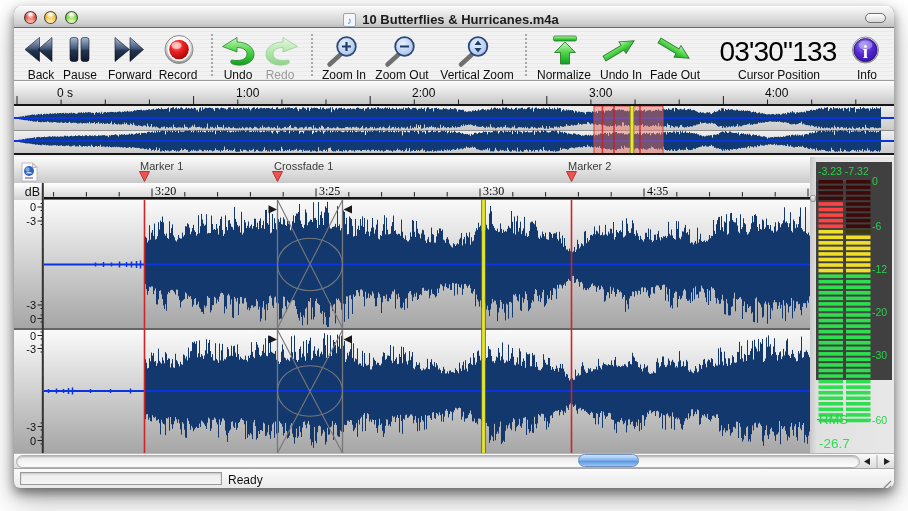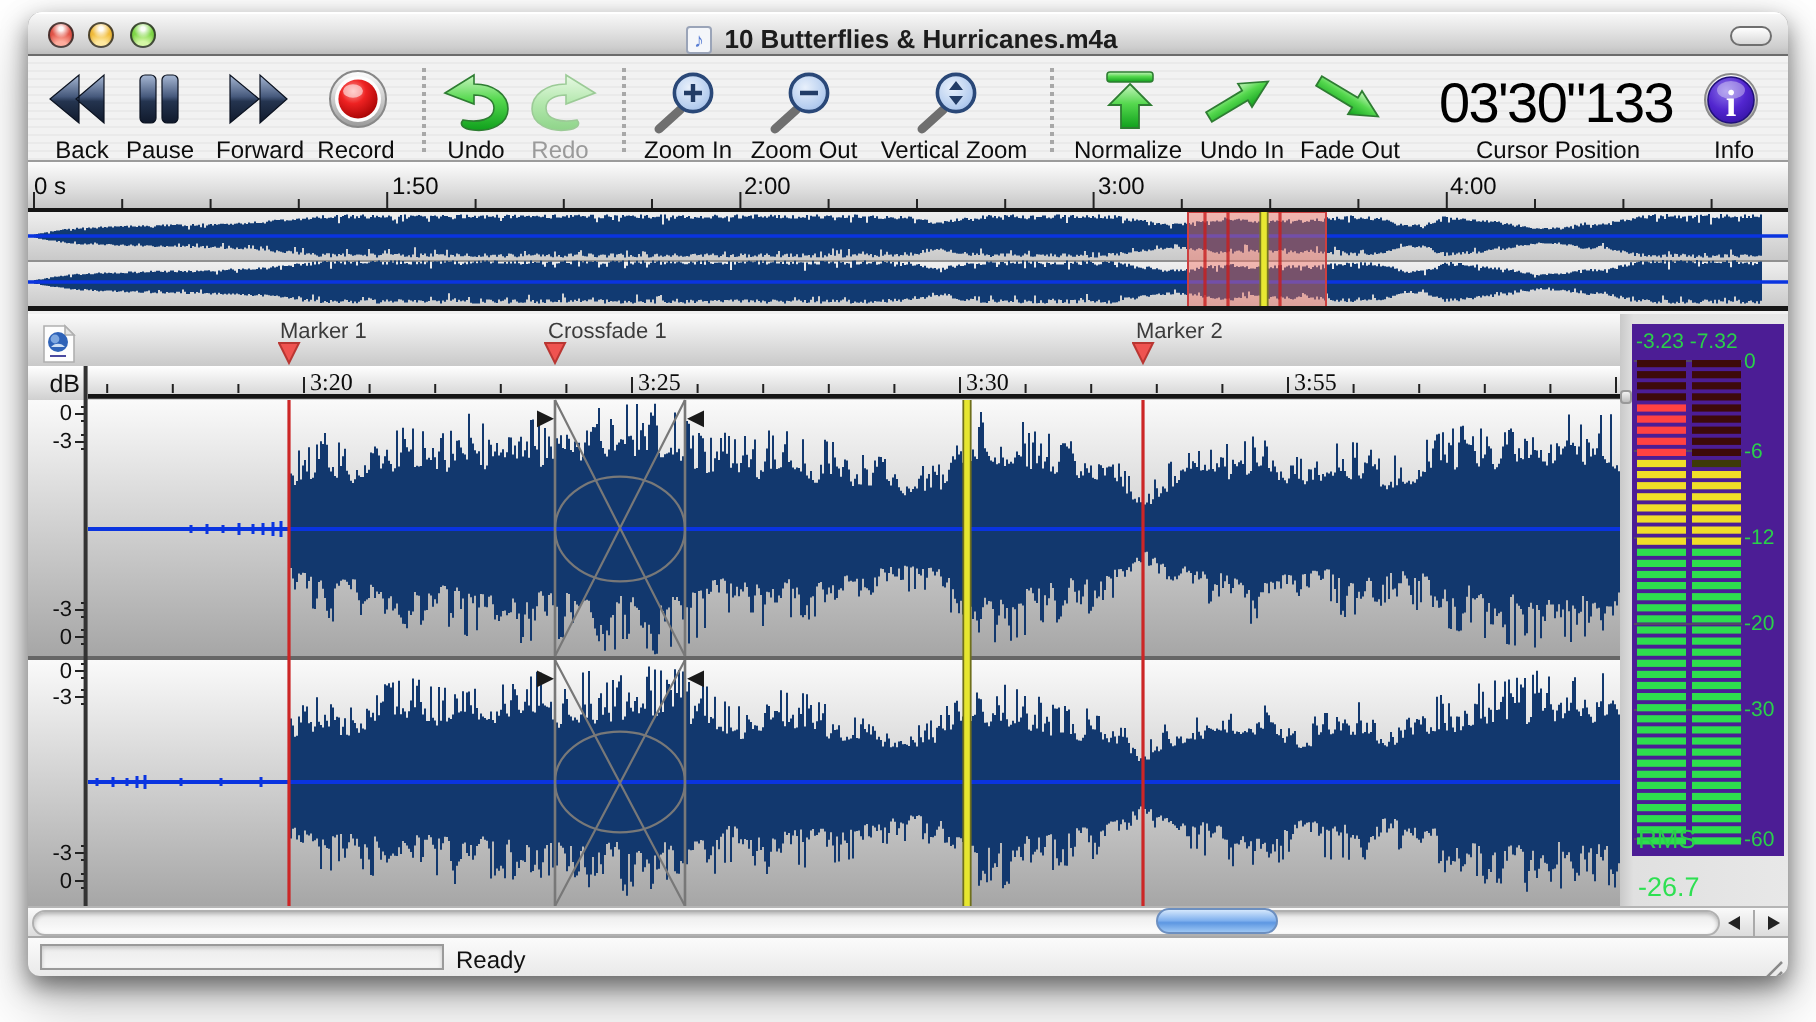--- a/index.html
+++ b/index.html
@@ -15,35 +15,35 @@
 #pill { position:absolute; right:8px; top:7px; width:21px; height:10px; border-radius:5px; border:1.5px solid #6f6f6f; background:linear-gradient(#fff,#d8d8d8); }
 #toolbar { left:0; top:22px; width:100%; height:53px;
   background:repeating-linear-gradient(180deg,#f2f2f2 0 3px,#eaeaea 3px 4px);
   border-bottom:1px solid #9c9c9c; }
 .tsep { position:absolute; top:6px; height:42px; width:0; border-left:2px dotted #a8a8a8; }
 .tlab { position:absolute; top:40px; font-size:12px; color:#0d0d0d; text-align:center; transform:translateX(-50%); white-space:nowrap; }
 .tlab.dis { color:#9a9a9a; }
 #curpos { position:absolute; left:685px; top:8px; width:158px; text-align:center; font-size:28px; color:#000; letter-spacing:-0.8px; }
 #ovruler { left:0; top:75px; width:100%; height:25px;
   background:linear-gradient(#fdfdfd,#dedede 60%,#c6c6c6); border-bottom:2px solid #151515; }
-.rlab { position:absolute; font-size:12px; color:#0a0a0a; }
+.rlab { position:absolute; font-size:12px; color:#0a0a0a;margin-left:40px; }
 #ovwave { left:0; top:100px; width:100%; height:49px; }
 #ovstrip1 { left:0; top:0; width:100%; height:23.5px; background:linear-gradient(#efefef,#c9c9c9); }
 #ovstrip2 { left:0; top:24.5px; width:100%; height:23px; background:linear-gradient(#efefef,#c9c9c9); }
 #ovdiv { left:0; top:23.5px; width:100%; height:1px; background:#909090; }
 #ovbot { left:0; top:147px; width:100%; height:4px; background:linear-gradient(#161616 0 62%, #f2f2f2 62%); }
 #mainarea { left:0; top:151px; width:100%; height:296px; background:#d6d6d6; }
 #markerstrip { left:0; top:0; width:796px; height:26px; background:linear-gradient(#fbfbfb,#c9c9c9); }
 .marklab { position:absolute; top:3px; font-size:11px; color:#3c3c3c; white-space:nowrap; }
 #mruler { left:30px; top:26px; width:766px; height:17px; background:linear-gradient(#fff,#d0d0d0); }
 #dbcell { left:0; top:26px; width:30px; height:17px; background:linear-gradient(#fff,#d0d0d0); font-size:12.5px; color:#111; text-align:right; padding-right:4px; padding-top:2px; }
 .mlab { position:absolute; font-size:12px; color:#0a0a0a;font-family:Liberation Serif, serif; }
 .slab { position:absolute; left:0; width:22px; text-align:right; font-size:11px; color:#111; }
 #gapcol { left:796px; top:0; width:84px; height:296px; background:linear-gradient(90deg,#c9c9c9,#e0e0e0 8%,#e8e8e8); }
-#meter { left:802px; top:5px; width:76px; height:266px; background:#4c1d95; }
+#meter { left:802px; top:5px; width:76px; height:218px; background:#404040; }
 .mglab { position:absolute; font-size:10.5px; color:#2ad04a; }
 #mtop { position:absolute; left:2px; top:3px; font-size:10.5px; color:#2ad04a; white-space:nowrap; }
 #rms { position:absolute; left:3px; top:250px; font-size:13px; color:#2ad04a; }
 #rmsval { position:absolute; left:3px; top:274px; font-size:13.5px; color:#2ee052; }
 #scrollrow { left:0; top:447px; width:100%; height:15px; background:linear-gradient(#fafafa,#dcdcdc); border-top:1px solid #b5b5b5; }
 #strack { position:absolute; left:2px; top:1px; width:844px; height:13px; border-radius:6.5px; background:linear-gradient(#eaeaea,#fdfdfd); box-shadow:inset 0 1px 2px rgba(0,0,0,.25); border:1px solid #b0b0b0; }
 #sthumb { position:absolute; left:564px; top:0px; width:61px; height:13px; border-radius:6.5px;
   background:linear-gradient(#d4e7fc,#7fb0ee 48%,#5d97e2 58%,#9cc6f4); border:1px solid #6c8fc0; }
 #statusbar { left:0; top:462px; width:100%; height:28px; background:linear-gradient(#fbfbfb,#e2e2e2); border-top:1px solid #a8a8a8; }
 #progress { position:absolute; left:6px; top:2.5px; width:202px; height:13px; border:1px solid #9a9a9a; background:linear-gradient(#ececec,#f6f6f6); box-shadow:inset 0 1px 2px rgba(0,0,0,.18); }
@@ -158,21 +158,21 @@
       <div class="tlab " style="left:661px">Fade Out</div>
       <div class="tlab " style="left:765px">Cursor Position</div>
       <div class="tlab " style="left:853px">Info</div>
     <div id="curpos">03'30"133</div>
   </div>
   <div class="abs" id="ovruler">
       <svg class="abs" style="left:0;top:0" width="880" height="23">
         <path d="M3.0 15.0V23M47.1 18.5V23M91.3 18.5V23M135.4 18.5V23M179.6 15.0V23M223.8 18.5V23M267.9 18.5V23M312.0 18.5V23M356.2 15.0V23M400.3 18.5V23M444.5 18.5V23M488.6 18.5V23M532.8 15.0V23M576.9 18.5V23M621.1 18.5V23M665.2 18.5V23M709.4 15.0V23M753.5 18.5V23M797.7 18.5V23M841.8 18.5V23" stroke="#222" stroke-width="1" fill="none"></path>
       </svg>
       <div class="rlab" style="left:3px;top:5px">0 s</div>
-      <div class="rlab" style="left:182px;top:5px">1:50</div>
+      <div class="rlab" style="left:182px;top:5px">1:00</div>
       <div class="rlab" style="left:358px;top:5px">2:00</div>
       <div class="rlab" style="left:535px;top:5px">3:00</div>
       <div class="rlab" style="left:711px;top:5px">4:00</div>
     </div>
   <div class="abs" id="ovwave">
     <div class="abs" id="ovstrip1"></div>
     <div class="abs" id="ovstrip2"></div>
     <div class="abs" id="ovdiv"></div>
     <svg class="abs" style="left:0;top:0" width="880" height="49" viewBox="14 106 880 49">
       <path d="M17.5 117.2V118.8M18.5 117.0V119.0M19.5 116.7V119.4M20.5 116.6V119.4M21.5 116.6V119.7M22.5 116.3V119.8M23.5 116.1V120.0M24.5 116.7V120.2M25.5 115.6V120.2M26.5 115.8V120.3M27.5 115.5V120.3M28.5 115.3V120.9M29.5 115.3V120.5M30.5 115.0V121.2M31.5 114.8V120.8M32.5 114.5V121.3M33.5 114.8V121.6M34.5 114.4V121.5M35.5 115.4V121.7M36.5 114.5V121.7M37.5 114.7V120.7M38.5 113.9V122.1M39.5 114.4V122.0M40.5 114.3V122.2M41.5 113.8V122.2M42.5 115.1V121.7M43.5 114.0V122.2M44.5 113.7V122.1M45.5 114.3V121.8M46.5 113.7V122.2M47.5 113.9V121.3M48.5 114.2V121.8M49.5 113.6V122.4M50.5 113.3V122.2M51.5 113.9V122.3M52.5 113.5V122.6M53.5 113.8V122.1M54.5 113.3V122.0M55.5 113.3V122.1M56.5 113.8V122.4M57.5 113.1V122.7M58.5 113.3V122.6M59.5 113.2V122.9M60.5 113.0V122.4M61.5 113.4V122.3M62.5 113.0V122.8M63.5 112.9V123.0M64.5 113.7V122.7M65.5 112.8V122.3M66.5 113.3V122.8M67.5 113.2V123.1M68.5 113.5V122.7M69.5 112.9V121.8M70.5 113.3V122.7M71.5 112.6V123.2M72.5 113.3V122.9M73.5 112.9V122.6M74.5 113.1V122.8M75.5 113.6V122.7M76.5 113.9V123.1M77.5 113.3V123.5M78.5 112.6V123.4M79.5 112.6V123.3M80.5 112.7V122.7M81.5 112.3V123.3M82.5 113.1V123.5M83.5 112.3V123.0M84.5 113.1V123.2M85.5 112.2V123.2M86.5 112.5V123.3M87.5 112.5V122.8M88.5 112.1V123.4M89.5 112.3V121.8M90.5 112.3V123.5M91.5 113.1V122.9M92.5 112.7V123.2M93.5 113.0V123.0M94.5 114.7V122.1M95.5 112.8V124.0M96.5 112.0V123.0M97.5 112.9V123.4M98.5 112.7V121.8M99.5 112.4V123.7M100.5 113.6V123.3M101.5 111.8V123.0M102.5 113.9V124.1M103.5 112.7V122.9M104.5 112.2V124.0M105.5 112.0V123.7M106.5 112.8V123.5M107.5 112.0V123.2M108.5 112.4V123.9M109.5 112.1V123.9M110.5 111.9V123.2M111.5 111.9V121.5M112.5 112.0V124.5M113.5 111.9V124.3M114.5 112.4V122.9M115.5 111.9V123.9M116.5 112.4V124.3M117.5 111.9V124.6M118.5 111.7V123.7M119.5 111.4V124.5M120.5 111.8V124.4M121.5 112.3V124.6M122.5 111.6V123.8M123.5 112.0V124.3M124.5 111.2V122.5M125.5 111.6V124.2M126.5 111.6V122.8M127.5 110.8V124.5M128.5 111.5V124.7M129.5 111.5V125.2M130.5 111.5V123.3M131.5 111.2V124.2M132.5 111.7V125.2M133.5 110.9V122.9M134.5 110.2V124.8M135.5 110.7V125.6M136.5 110.3V125.7M137.5 109.9V126.2M138.5 110.0V125.1M139.5 110.0V125.6M140.5 109.8V125.9M141.5 109.7V126.2M142.5 110.6V126.5M143.5 110.1V125.6M144.5 110.3V125.4M145.5 110.3V125.6M146.5 109.7V126.7M147.5 110.0V123.5M148.5 109.4V125.9M149.5 109.3V127.2M150.5 110.1V126.3M151.5 109.4V124.0M152.5 109.4V127.4M153.5 108.7V126.7M154.5 109.8V126.6M155.5 109.5V127.3M156.5 108.7V126.5M157.5 108.9V127.3M158.5 108.2V127.8M159.5 108.9V128.4M160.5 109.2V128.3M161.5 107.6V126.9M162.5 109.0V127.4M163.5 109.2V126.6M164.5 108.9V126.6M165.5 108.8V128.6M166.5 109.0V126.9M167.5 108.3V127.3M168.5 107.5V128.1M169.5 111.6V127.0M170.5 108.5V127.5M171.5 108.0V126.8M172.5 107.5V128.3M173.5 107.2V124.5M174.5 109.1V127.0M175.5 108.2V127.3M176.5 107.5V127.9M177.5 109.2V127.6M178.5 108.1V127.3M179.5 109.0V127.3M180.5 107.7V127.4M181.5 107.3V127.7M182.5 108.2V127.4M183.5 109.3V128.1M184.5 109.2V124.5M185.5 108.5V126.8M186.5 107.5V126.8M187.5 108.8V127.4M188.5 107.9V128.7M189.5 108.5V127.6M190.5 108.8V127.5M191.5 107.8V126.7M192.5 108.7V125.3M193.5 108.6V126.7M194.5 107.7V124.5M195.5 108.3V127.1M196.5 110.3V127.4M197.5 109.7V127.0M198.5 111.7V127.0M199.5 108.4V126.7M200.5 107.5V127.7M201.5 110.7V127.2M202.5 107.3V128.4M203.5 109.4V128.3M204.5 108.6V127.6M205.5 107.7V128.6M206.5 107.9V127.3M207.5 108.1V123.6M208.5 107.9V128.5M209.5 107.5V128.7M210.5 107.9V126.7M211.5 108.2V127.5M212.5 108.1V126.7M213.5 109.3V128.1M214.5 110.9V128.4M215.5 107.9V126.8M216.5 108.0V128.2M217.5 107.7V124.9M218.5 108.3V127.0M219.5 109.3V127.2M220.5 108.2V127.1M221.5 107.5V127.1M222.5 108.0V127.8M223.5 108.0V124.9M224.5 108.5V128.6M225.5 108.6V127.4M226.5 109.6V127.5M227.5 109.2V128.2M228.5 107.5V126.8M229.5 107.5V127.1M230.5 107.3V128.1M231.5 109.1V128.1M232.5 109.1V127.7M233.5 107.4V126.8M234.5 108.5V128.0M235.5 108.8V128.2M236.5 108.5V128.4M237.5 107.9V128.2M238.5 109.0V128.5M239.5 108.3V127.6M240.5 107.9V128.4M241.5 107.8V128.2M242.5 109.3V126.7M243.5 107.6V127.8M244.5 108.4V128.6M245.5 108.4V127.6M246.5 108.1V127.4M247.5 108.8V127.4M248.5 107.4V128.4M249.5 108.9V127.4M250.5 110.5V127.1M251.5 109.0V128.1M252.5 108.0V128.8M253.5 107.4V128.0M254.5 107.5V126.7M255.5 109.1V126.9M256.5 108.0V127.3M257.5 107.4V128.2M258.5 108.9V128.6M259.5 108.5V128.3M260.5 107.8V126.9M261.5 107.8V128.1M262.5 108.4V125.5M263.5 108.0V127.6M264.5 107.9V127.1M265.5 108.6V127.8M266.5 108.0V127.6M267.5 108.1V127.4M268.5 107.9V126.7M269.5 108.3V127.2M270.5 108.6V128.3M271.5 108.4V127.3M272.5 107.4V128.1M273.5 109.0V127.5M274.5 109.0V127.1M275.5 109.3V128.2M276.5 107.5V128.6M277.5 107.2V125.7M278.5 108.8V128.2M279.5 108.8V127.5M280.5 108.9V128.5M281.5 108.1V128.8M282.5 108.3V127.9M283.5 107.6V128.2M284.5 108.9V126.9M285.5 107.5V126.8M286.5 108.4V128.1M287.5 107.6V127.4M288.5 107.6V127.3M289.5 107.4V126.0M290.5 108.3V125.1M291.5 108.0V127.9M292.5 108.1V128.1M293.5 108.9V128.2M294.5 108.3V126.7M295.5 107.4V126.8M296.5 107.4V127.2M297.5 109.3V128.5M298.5 111.1V128.6M299.5 108.7V127.8M300.5 109.1V127.4M301.5 109.1V127.2M302.5 107.6V127.4M303.5 107.3V128.7M304.5 108.2V127.7M305.5 108.5V126.7M306.5 110.0V126.7M307.5 107.6V128.6M308.5 107.7V127.3M309.5 110.8V127.0M310.5 108.9V126.8M311.5 107.5V127.4M312.5 108.3V128.7M313.5 107.9V125.3M314.5 107.7V128.4M315.5 108.0V127.5M316.5 107.8V128.3M317.5 108.2V128.5M318.5 108.9V128.6M319.5 109.0V127.0M320.5 107.2V128.2M321.5 109.3V125.6M322.5 107.9V125.9M323.5 107.5V127.1M324.5 108.9V128.7M325.5 109.3V128.6M326.5 108.5V128.3M327.5 108.6V127.1M328.5 108.4V126.9M329.5 108.4V128.3M330.5 107.3V127.8M331.5 112.2V128.4M332.5 107.3V128.1M333.5 109.3V127.4M334.5 110.3V127.8M335.5 108.6V128.4M336.5 107.8V127.6M337.5 109.4V126.7M338.5 108.4V127.6M339.5 107.9V128.2M340.5 108.0V127.9M341.5 107.6V128.4M342.5 109.0V128.2M343.5 108.5V128.0M344.5 108.0V128.2M345.5 109.3V127.2M346.5 109.4V127.0M347.5 108.5V126.9M348.5 108.8V127.6M349.5 108.9V127.5M350.5 108.0V127.2M351.5 109.3V128.4M352.5 108.8V127.1M353.5 108.7V126.8M354.5 108.8V127.6M355.5 109.3V127.4M356.5 108.1V126.7M357.5 107.4V127.6M358.5 107.8V127.6M359.5 108.7V128.6M360.5 108.7V128.0M361.5 109.1V127.2M362.5 108.8V125.8M363.5 108.1V128.5M364.5 110.7V128.6M365.5 108.7V127.5M366.5 108.6V127.1M367.5 107.6V128.5M368.5 107.3V128.4M369.5 109.2V128.1M370.5 109.2V126.8M371.5 107.7V127.5M372.5 108.3V126.9M373.5 108.4V128.7M374.5 108.0V127.2M375.5 107.7V128.5M376.5 109.2V128.3M377.5 107.3V127.8M378.5 107.3V128.2M379.5 108.5V127.3M380.5 108.3V126.8M381.5 108.8V128.4M382.5 108.1V127.5M383.5 108.9V126.7M384.5 108.2V127.5M385.5 107.4V128.2M386.5 108.3V128.3M387.5 107.6V128.4M388.5 109.0V127.1M389.5 107.5V125.5M390.5 109.1V128.6M391.5 108.9V127.7M392.5 107.8V127.1M393.5 108.7V126.9M394.5 109.1V128.5M395.5 109.2V126.8M396.5 107.6V128.4M397.5 109.3V128.1M398.5 109.2V127.1M399.5 108.4V128.6M400.5 108.9V128.6M401.5 108.6V126.8M402.5 108.9V127.7M403.5 107.5V127.7M404.5 109.9V127.5M405.5 107.9V128.7M406.5 108.2V127.6M407.5 108.2V126.7M408.5 107.2V128.6M409.5 108.2V128.6M410.5 109.2V125.7M411.5 109.2V128.7M412.5 108.1V127.6M413.5 107.8V128.3M414.5 108.0V126.8M415.5 107.8V127.5M416.5 108.7V124.3M417.5 110.1V127.9M418.5 108.8V125.1M419.5 108.6V126.9M420.5 108.8V124.8M421.5 107.6V128.7M422.5 109.0V128.6M423.5 108.9V127.8M424.5 107.8V124.5M425.5 111.3V128.2M426.5 108.6V127.3M427.5 107.3V127.1M428.5 107.4V127.7M429.5 108.9V126.8M430.5 109.0V126.9M431.5 108.3V125.7M432.5 108.2V127.2M433.5 111.4V126.8M434.5 108.2V127.6M435.5 108.0V127.0M436.5 107.7V128.6M437.5 109.0V127.5M438.5 108.1V127.9M439.5 109.4V128.4M440.5 109.4V124.7M441.5 109.5V127.9M442.5 109.3V127.3M443.5 108.0V125.9M444.5 108.9V127.4M445.5 108.6V127.3M446.5 108.7V128.2M447.5 109.3V127.2M448.5 109.6V127.0M449.5 109.3V128.1M450.5 108.0V127.5M451.5 109.1V127.6M452.5 108.9V126.1M453.5 109.3V127.2M454.5 108.3V127.9M455.5 108.4V126.3M456.5 109.3V127.8M457.5 111.6V126.9M458.5 109.7V127.0M459.5 109.6V127.2M460.5 109.8V126.5M461.5 110.0V125.0M462.5 109.7V126.2M463.5 109.9V124.4M464.5 111.5V125.9M465.5 111.2V124.6M466.5 111.9V125.2M467.5 111.7V124.9M468.5 111.3V124.5M469.5 111.3V124.9M470.5 111.2V124.3M471.5 111.8V124.8M472.5 110.5V125.2M473.5 110.6V125.9M474.5 110.9V125.8M475.5 109.9V124.9M476.5 111.0V126.4M477.5 110.6V126.4M478.5 109.3V126.8M479.5 110.5V126.9M480.5 110.1V126.9M481.5 109.4V126.8M482.5 108.9V126.0M483.5 109.0V126.8M484.5 110.0V127.6M485.5 109.5V127.9M486.5 110.5V126.4M487.5 109.2V127.5M488.5 109.4V126.8M489.5 109.8V127.5M490.5 109.2V124.3M491.5 107.7V126.8M492.5 109.5V127.7M493.5 108.3V127.3M494.5 107.5V127.5M495.5 107.8V128.5M496.5 108.8V128.0M497.5 108.0V127.2M498.5 109.1V127.2M499.5 108.3V127.8M500.5 108.8V126.8M501.5 109.9V126.8M502.5 107.5V128.2M503.5 107.7V126.8M504.5 108.5V126.8M505.5 107.6V125.1M506.5 107.2V127.7M507.5 108.6V127.2M508.5 108.2V127.7M509.5 109.0V127.7M510.5 109.1V128.4M511.5 107.8V127.8M512.5 109.2V126.7M513.5 109.6V127.3M514.5 109.1V125.4M515.5 107.9V128.3M516.5 107.7V128.4M517.5 109.7V128.2M518.5 108.5V127.1M519.5 108.5V127.2M520.5 108.5V127.4M521.5 107.8V127.2M522.5 107.7V127.9M523.5 109.1V127.2M524.5 108.7V128.2M525.5 109.2V126.7M526.5 108.9V128.1M527.5 107.8V127.2M528.5 107.3V128.4M529.5 107.2V128.6M530.5 109.2V127.8M531.5 108.5V126.7M532.5 107.5V126.8M533.5 111.5V128.2M534.5 108.6V127.2M535.5 107.7V127.8M536.5 107.5V128.4M537.5 109.0V128.4M538.5 108.2V127.4M539.5 109.0V128.0M540.5 109.0V127.4M541.5 108.2V127.8M542.5 108.8V125.5M543.5 107.6V127.5M544.5 108.6V128.8M545.5 109.0V128.5M546.5 108.0V126.1M547.5 108.8V128.7M548.5 109.2V128.8M549.5 107.2V126.3M550.5 109.0V127.9M551.5 109.1V127.7M552.5 108.3V127.8M553.5 109.4V128.3M554.5 107.7V126.5M555.5 109.2V126.8M556.5 109.4V126.5M557.5 107.6V127.6M558.5 108.7V126.8M559.5 108.0V127.7M560.5 108.2V126.0M561.5 111.6V126.4M562.5 110.2V126.8M563.5 109.2V127.0M564.5 110.4V126.2M565.5 110.7V126.3M566.5 109.3V124.0M567.5 110.4V125.6M568.5 109.8V125.6M569.5 110.3V126.0M570.5 110.0V125.7M571.5 110.4V124.7M572.5 110.0V125.4M573.5 111.0V125.6M574.5 112.6V124.8M575.5 110.7V125.3M576.5 111.2V125.1M577.5 112.5V124.6M578.5 111.6V122.8M579.5 111.5V124.4M580.5 112.2V123.9M581.5 112.0V124.7M582.5 111.9V124.4M583.5 112.4V123.9M584.5 112.7V124.0M585.5 114.3V123.9M586.5 112.0V124.2M587.5 111.8V122.1M588.5 111.8V122.3M589.5 111.9V123.4M590.5 111.9V124.4M591.5 112.6V123.5M592.5 111.4V123.5M593.5 111.9V124.5M594.5 111.5V124.6M595.5 112.2V124.1M596.5 111.2V124.9M597.5 113.0V125.2M598.5 110.6V124.6M599.5 110.8V124.1M600.5 111.0V124.4M601.5 110.6V125.0M602.5 111.2V124.8M603.5 110.6V124.7M604.5 112.5V125.3M605.5 110.7V125.6M606.5 110.6V126.1M607.5 110.8V126.4M608.5 110.2V126.1M609.5 110.8V126.9M610.5 110.8V125.6M611.5 110.1V126.2M612.5 108.8V126.0M613.5 109.2V126.2M614.5 109.7V125.7M615.5 110.0V124.4M616.5 110.3V126.7M617.5 109.9V125.7M618.5 109.6V125.4M619.5 109.4V125.3M620.5 110.2V125.8M621.5 109.7V126.4M622.5 109.9V122.3M623.5 109.9V122.5M624.5 110.9V125.8M625.5 110.9V124.9M626.5 111.3V125.3M627.5 110.6V125.7M628.5 111.4V125.0M629.5 110.7V126.2M630.5 112.2V125.2M631.5 110.6V125.4M632.5 111.0V126.3M633.5 111.3V125.6M634.5 111.5V125.1M635.5 110.5V125.2M636.5 110.2V126.3M637.5 110.9V125.5M638.5 110.2V125.5M639.5 110.5V125.0M640.5 110.9V125.0M641.5 110.2V125.3M642.5 111.1V124.2M643.5 110.3V126.9M644.5 109.6V126.1M645.5 111.7V125.3M646.5 110.8V126.1M647.5 110.5V125.6M648.5 110.4V126.6M649.5 109.9V126.8M650.5 110.1V126.0M651.5 111.4V126.3M652.5 111.0V125.5M653.5 110.6V125.2M654.5 110.9V126.0M655.5 109.9V124.9M656.5 109.9V125.8M657.5 110.5V126.4M658.5 109.3V123.1M659.5 110.5V126.5M660.5 110.6V125.7M661.5 110.9V126.7M662.5 109.2V125.9M663.5 108.6V126.5M664.5 109.3V126.5M665.5 109.9V126.0M666.5 109.0V127.1M667.5 110.1V123.4M668.5 108.4V125.0M669.5 109.4V125.0M670.5 109.8V127.7M671.5 109.7V125.6M672.5 108.3V126.2M673.5 108.1V126.8M674.5 111.3V127.6M675.5 107.8V126.3M676.5 108.0V126.6M677.5 109.1V126.4M678.5 109.6V127.9M679.5 109.4V126.8M680.5 108.8V125.1M681.5 109.3V124.9M682.5 109.5V126.7M683.5 109.4V127.2M684.5 108.3V127.5M685.5 110.0V127.1M686.5 110.1V127.4M687.5 109.4V126.2M688.5 109.0V127.0M689.5 109.5V126.7M690.5 108.8V126.2M691.5 110.3V126.6M692.5 110.2V126.5M693.5 109.9V125.5M694.5 110.2V125.3M695.5 110.9V125.5M696.5 111.3V124.6M697.5 111.9V124.6M698.5 112.7V124.2M699.5 112.6V124.1M700.5 111.9V121.9M701.5 112.8V123.4M702.5 112.5V123.2M703.5 112.5V123.0M704.5 113.2V122.8M705.5 113.3V122.7M706.5 112.5V123.5M707.5 112.3V123.7M708.5 112.6V123.5M709.5 112.2V123.1M710.5 113.5V123.7M711.5 114.1V122.7M712.5 113.1V123.1M713.5 112.4V123.7M714.5 111.2V123.5M715.5 112.0V124.0M716.5 111.6V125.1M717.5 111.4V126.1M718.5 110.2V126.6M719.5 109.6V126.5M720.5 110.9V126.1M721.5 108.3V126.0M722.5 108.3V128.0M723.5 108.5V126.3M724.5 111.2V127.7M725.5 108.9V127.6M726.5 109.9V126.2M727.5 109.9V127.4M728.5 108.9V126.8M729.5 109.9V126.3M730.5 109.6V127.2M731.5 109.2V126.0M732.5 109.4V126.7M733.5 110.2V125.6M734.5 110.2V127.0M735.5 110.5V126.5M736.5 109.7V125.9M737.5 109.7V123.9M738.5 110.8V126.7M739.5 110.6V125.7M740.5 110.9V126.4M741.5 110.3V126.3M742.5 110.9V125.5M743.5 110.1V125.2M744.5 111.2V124.8M745.5 110.7V125.0M746.5 110.9V124.8M747.5 110.5V124.2M748.5 111.0V124.2M749.5 110.8V123.3M750.5 111.4V125.0M751.5 112.4V124.3M752.5 112.0V124.9M753.5 111.6V124.2M754.5 112.2V123.7M755.5 111.9V124.1M756.5 112.8V123.9M757.5 113.4V123.8M758.5 112.8V122.4M759.5 112.3V122.9M760.5 113.5V122.6M761.5 113.3V122.9M762.5 113.1V122.5M763.5 113.6V122.6M764.5 113.7V122.6M765.5 114.0V121.9M766.5 114.4V122.0M767.5 114.4V122.1M768.5 114.1V121.8M769.5 114.2V121.3M770.5 114.5V121.5M771.5 114.2V121.6M772.5 114.0V121.8M773.5 114.0V121.7M774.5 114.6V121.7M775.5 114.5V121.7M776.5 113.8V122.0M777.5 114.3V121.5M778.5 113.8V121.9M779.5 113.9V121.3M780.5 114.8V122.1M781.5 114.4V122.2M782.5 113.6V122.3M783.5 113.4V122.7M784.5 113.8V122.1M785.5 113.1V122.3M786.5 114.4V122.6M787.5 112.4V123.0M788.5 112.7V122.9M789.5 113.2V123.8M790.5 111.8V124.2M791.5 112.6V124.4M792.5 111.2V124.2M793.5 112.4V124.1M794.5 112.4V123.8M795.5 113.9V124.6M796.5 112.5V124.2M797.5 112.1V124.1M798.5 112.8V123.6M799.5 112.3V123.0M800.5 112.3V122.9M801.5 111.8V121.5M802.5 112.3V124.4M803.5 112.2V123.5M804.5 111.6V124.3M805.5 112.5V124.8M806.5 110.6V125.2M807.5 110.9V125.0M808.5 110.9V125.4M809.5 110.9V125.3M810.5 109.9V126.3M811.5 109.8V125.2M812.5 110.6V125.6M813.5 109.9V126.1M814.5 110.0V126.9M815.5 110.2V126.6M816.5 109.1V126.3M817.5 109.4V128.0M818.5 108.6V126.5M819.5 108.2V126.9M820.5 108.8V128.4M821.5 107.7V126.8M822.5 109.1V128.0M823.5 109.2V128.3M824.5 107.6V127.5M825.5 108.0V128.3M826.5 107.5V127.6M827.5 107.1V127.6M828.5 110.9V128.2M829.5 109.2V127.8M830.5 107.8V128.8M831.5 108.1V127.4M832.5 109.5V127.3M833.5 107.0V128.4M834.5 108.4V125.6M835.5 108.3V127.2M836.5 108.2V128.5M837.5 107.8V126.9M838.5 109.1V127.0M839.5 107.8V128.4M840.5 109.1V127.6M841.5 108.4V126.9M842.5 108.2V127.1M843.5 110.8V128.4M844.5 107.9V127.6M845.5 107.9V128.2M846.5 109.1V127.2M847.5 108.5V129.0M848.5 107.6V128.4M849.5 111.4V127.6M850.5 107.4V128.2M851.5 108.0V128.8M852.5 107.9V126.5M853.5 107.7V127.9M854.5 107.0V128.8M855.5 112.3V128.8M856.5 108.9V127.7M857.5 109.0V128.0M858.5 108.7V127.7M859.5 109.2V127.2M860.5 107.0V128.8M861.5 108.9V128.7M862.5 108.2V127.1M863.5 107.3V127.2M864.5 108.2V128.6M865.5 108.7V124.8M866.5 108.6V127.4M867.5 108.3V128.0M868.5 108.5V128.2M869.5 110.7V128.7M870.5 108.3V127.4M871.5 109.0V127.4M872.5 107.3V127.1M873.5 109.0V127.4M874.5 108.0V128.3M875.5 109.0V127.6M876.5 107.2V128.1M877.5 108.4V128.3M878.5 108.4V128.1M879.5 108.6V127.7M880.5 107.2V127.9" stroke="#113a72" stroke-width="1" fill="none"></path>
@@ -205,21 +205,21 @@
       <svg class="abs" style="left:258px;top:14px" width="12" height="12">
         <path d="M0.5 0.5h10l-5 10z" fill="#ef5350" stroke="#b93632"></path>
       </svg>
       <div class="marklab" style="left:554px">Marker 2</div>
       <svg class="abs" style="left:552px;top:14px" width="12" height="12">
         <path d="M0.5 0.5h10l-5 10z" fill="#ef5350" stroke="#b93632"></path>
       </svg>
     <div class="mlab" style="left:141px;top:27px">3:20</div>
       <div class="mlab" style="left:305px;top:27px">3:25</div>
       <div class="mlab" style="left:469px;top:27px">3:30</div>
-      <div class="mlab" style="left:633px;top:27px">3:55</div>
+      <div class="mlab" style="left:633px;top:27px">4:35</div>
     <div class="abs" style="left:0;top:43px;width:796px;height:128px;background:linear-gradient(#fafafa,#a6a6a6)"></div>
     <div class="abs" style="left:0;top:171px;width:796px;height:2px;background:#666"></div>
     <div class="abs" style="left:0;top:173px;width:796px;height:123px;background:linear-gradient(#fafafa,#a6a6a6)"></div>
     <div class="slab" style="top:44.0px">0</div>
       <div class="slab" style="top:58.0px">-3</div>
       <div class="slab" style="top:142.0px">-3</div>
       <div class="slab" style="top:155.5px">0</div>
       <div class="slab" style="top:172.5px">0</div>
       <div class="slab" style="top:185.5px">-3</div>
       <div class="slab" style="top:263.5px">-3</div>

